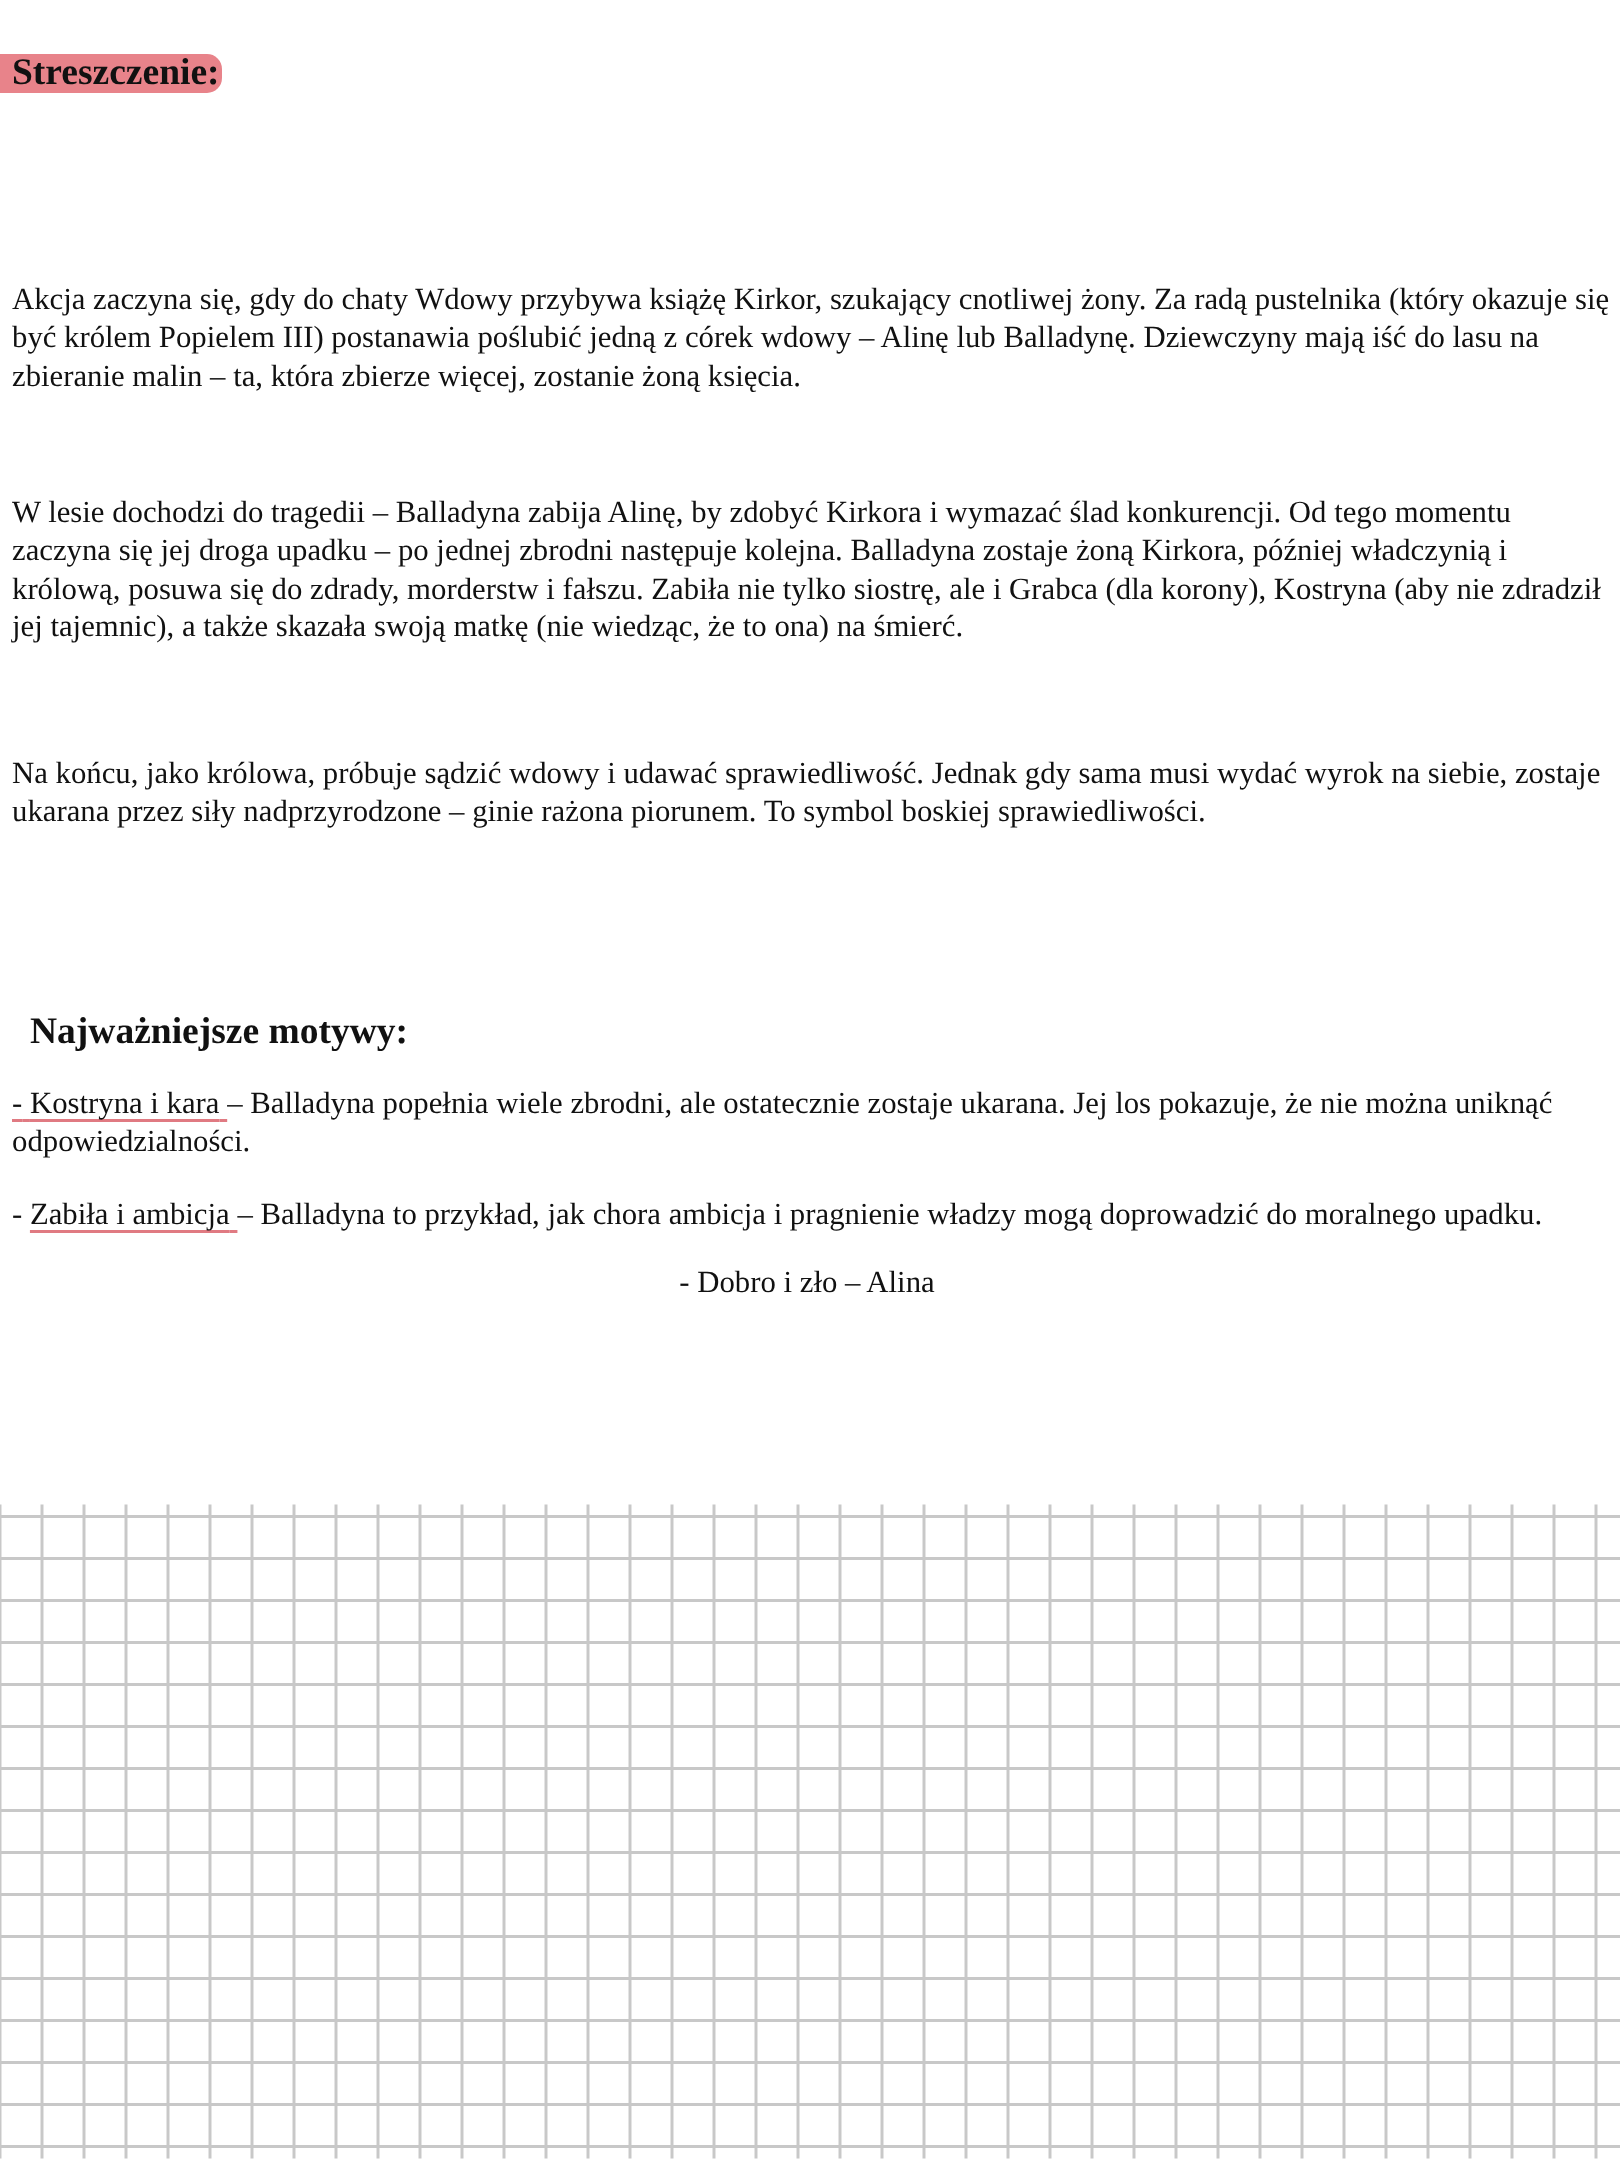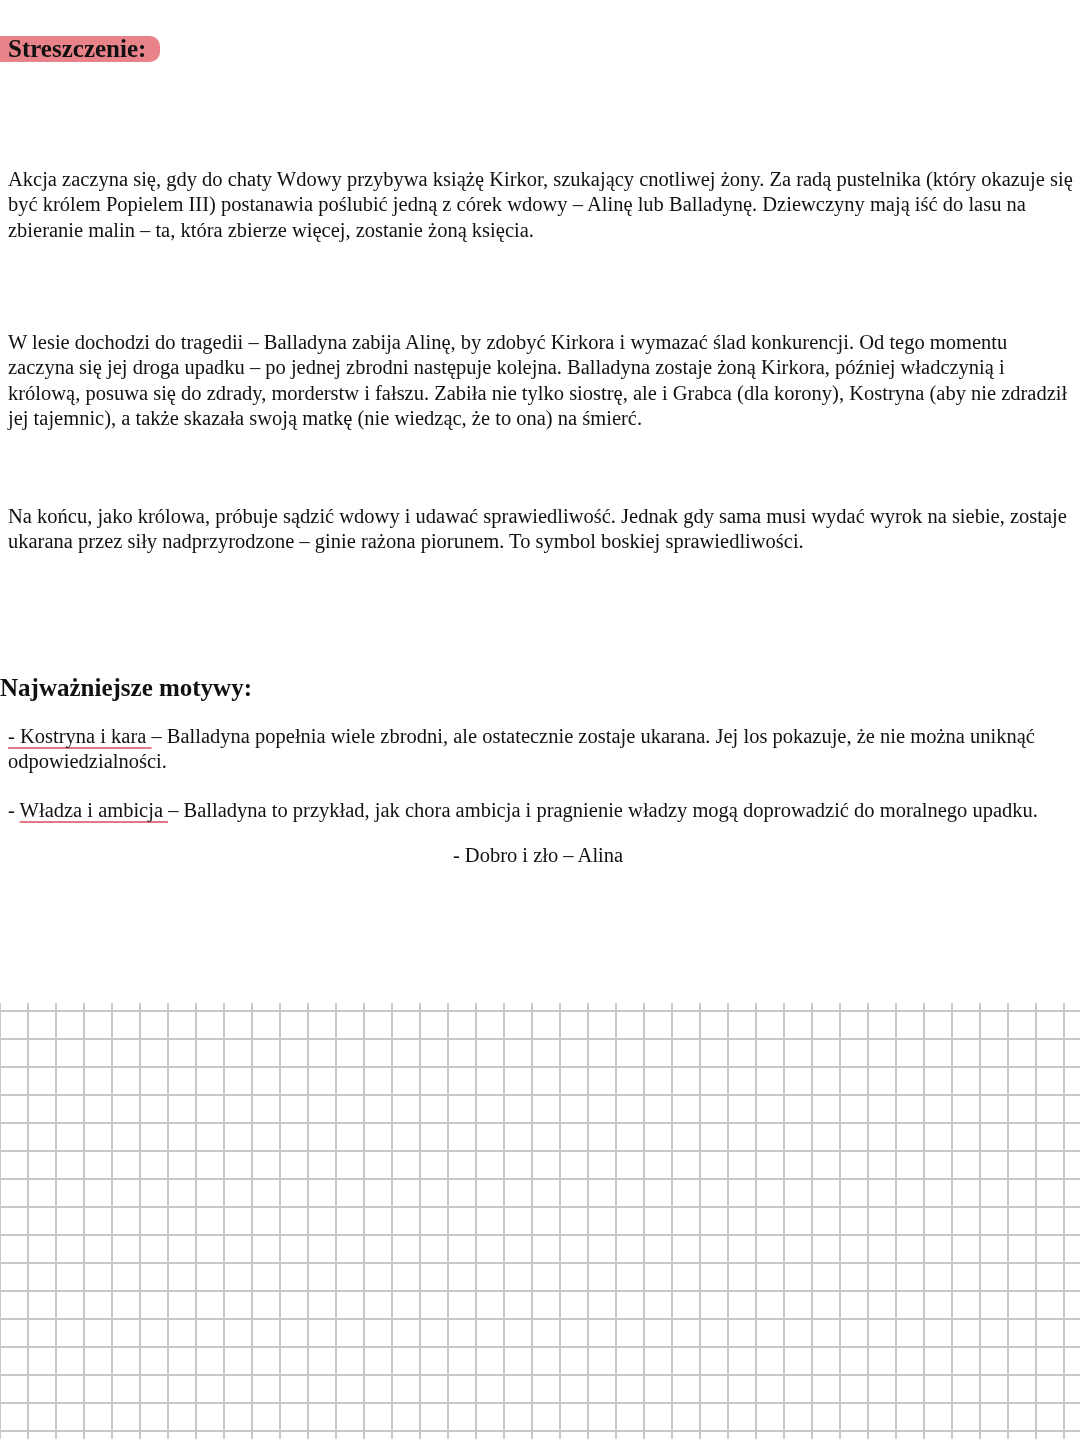--- a/index.html
+++ b/index.html
@@ -4,28 +4,28 @@
 <style>
   html, body { margin: 0; padding: 0; }
   body {
     width: 1080px; height: 1439px; background: #ffffff; position: relative; overflow: hidden;
     font-family: "Liberation Serif", "DejaVu Serif", serif; color: #111;
   }
   .page { position: absolute; left: 0; top: 0; width: 1080px; }
   .heading1 {
     position: absolute; left: 0; top: 36px; height: 26px;
     font-weight: bold; font-size: 25px; line-height: 26px;
-    padding: 0 14px 0 8px; background: #e8838a; border-radius: 0 10px 10px 0;
+    padding: 0 2px 0 8px; background: #e8838a; border-radius: 0 10px 10px 0;
   }
   .para {
     position: absolute; left: 8px; width: 1068px;
     font-size: 20.5px; line-height: 25.3px; margin: 0;
   }
   .heading2 {
-    position: absolute; left: 0; top: 674px;
+    position: absolute; left: 20px; top: 674px;
     font-weight: bold; font-size: 25px; line-height: 28px;
   }
   .motif { position: absolute; left: 8px; width: 1060px; font-size: 20.5px; line-height: 25.3px; }
   .u {
     text-decoration: underline; text-decoration-color: #e07a82; text-decoration-thickness: 2px;
     text-underline-offset: 4px;
   }
   .grid {
     position: absolute; left: 0; top: 1003px; width: 1080px; height: 436px;
     background-image:
@@ -34,30 +34,30 @@
     background-size: 28px 28px, 28px 28px;
     background-position: 27px 0, 0 7px;
   }
 </style>
 </head>
 <body>
 
 <div class="page">
   <div class="heading1">Streszczenie:</div>
 
-  <p class="para" style="top:167px;">Akcja zaczyna się, gdy do chaty Wdowy przybywa książę Kirkor, szukający cnotliwej żony. Za radą pustelnika (który okazuje się być królem Popielem III) postanawia poślubić jedną z córek wdowy – Alinę lub Balladynę. Dziewczyny mają iść do lasu na zbieranie malin – ta, która zbierze więcej, zostanie żoną księcia.</p>
+  <p class="para" style="top:188px;">Akcja zaczyna się, gdy do chaty Wdowy przybywa książę Kirkor, szukający cnotliwej żony. Za radą pustelnika (który okazuje się być królem Popielem III) postanawia poślubić jedną z córek wdowy – Alinę lub Balladynę. Dziewczyny mają iść do lasu na zbieranie malin – ta, która zbierze więcej, zostanie żoną księcia.</p>
   <p class="para" style="top:330px;">W lesie dochodzi do tragedii – Balladyna zabija Alinę, by zdobyć Kirkora i wymazać ślad konkurencji. Od tego momentu zaczyna się jej droga upadku – po jednej zbrodni następuje kolejna. Balladyna zostaje żoną Kirkora, później władczynią i królową, posuwa się do zdrady, morderstw i fałszu. Zabiła nie tylko siostrę, ale i Grabca (dla korony), Kostryna (aby nie zdradził jej tajemnic), a także skazała swoją matkę (nie wiedząc, że to ona) na śmierć.</p>
   <p class="para" style="top:504px;">Na końcu, jako królowa, próbuje sądzić wdowy i udawać sprawiedliwość. Jednak gdy sama musi wydać wyrok na siebie, zostaje ukarana przez siły nadprzyrodzone – ginie rażona piorunem. To symbol boskiej sprawiedliwości.</p>
 
   <div class="heading2">Najważniejsze motywy:</div>
 
   <div class="motif" style="top:724px;">
     <span class="u"><span>-</span> <span>Kostryna i kara</span> </span><span> – Balladyna popełnia wiele zbrodni, ale ostatecznie zostaje ukarana. Jej los pokazuje, że nie można uniknąć odpowiedzialności.</span>
   </div>
   <div class="motif" style="top:798px;">
-    <span>-</span> <span class="u"><span>Władza i ambicja</span> </span><span> – Balladyna to przykład, jak chora ambicja i pragnienie władzy mogą doprowadzić do moralnego upadku.</span>
+    <span>-</span> <span class="u"><span>Zabiła i ambicja</span> </span><span> – Balladyna to przykład, jak chora ambicja i pragnienie władzy mogą doprowadzić do moralnego upadku.</span>
   </div>
   <div class="motif" style="top:843px;text-align:center;">
     <span>-</span> <span>Dobro i zło</span><span> – Alina</span>
   </div>
 
   <div class="grid"></div>
 </div>
 
 </body></html>

